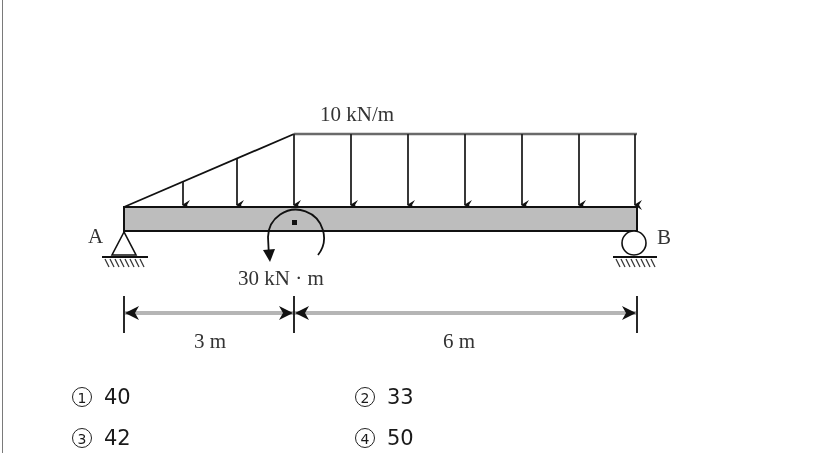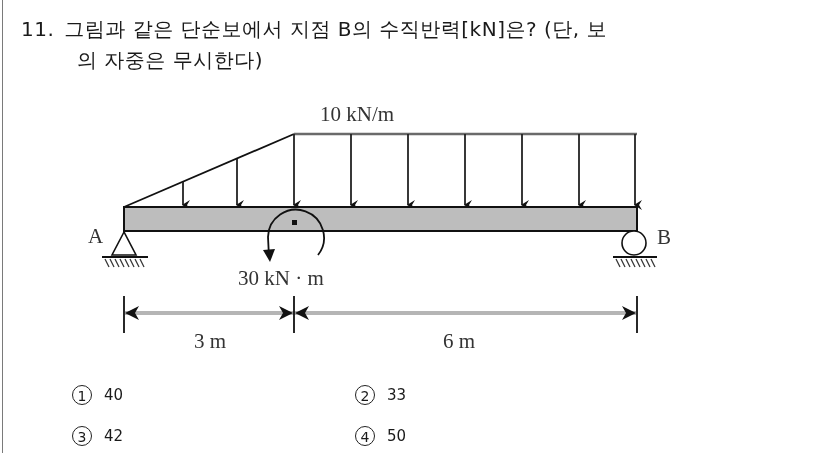--- a/index.html
+++ b/index.html
@@ -9,30 +9,28 @@
   .question { position: absolute; left: 21px; top: 14px; font-size: 20px; line-height: 31px; letter-spacing: 0.5px; }
   .q-line { white-space: nowrap; }
   .q-line.indent { padding-left: 56px; }
   .q-num { margin-right: 10px; }
   svg.figure { position: absolute; left: 0; top: 0; }
   .fig-label { font-family: "Liberation Serif", "DejaVu Serif", serif; fill: #333; }
   .answers { position: absolute; left: 0; top: 0; font-size: 20px; }
   .choice { position: absolute; white-space: nowrap; display: flex; align-items: center; }
   .choice .mark { display: inline-block; width: 20px; height: 20px; border: 1.2px solid #222; border-radius: 50%;
                   font-size: 14px; line-height: 20px; text-align: center; margin-right: 12px; box-sizing: border-box; }
-  .choice .val { font-size: 15px; }
+  .choice .val { font-size: 21px; }
 </style>
 </head>
 <body>
 
 <div class="left-rule"></div>
 
 <div class="question">
-  <div class="q-line"><span class="q-num">11.</span><span>그림과 같은 단순보에서 지점 B의 수직반력[kN]은? (단, 보</span></div>
-  <div class="q-line indent">의 자중은 무시한다)</div>
 </div>
 
 <svg class="figure" width="826" height="453" viewBox="0 0 826 453">
   <defs>
     <marker id="arrowDown" markerWidth="10" markerHeight="10" refX="5" refY="9" orient="auto" markerUnits="userSpaceOnUse">
       <path d="M0,2 L5,10 L10,2 L5,5 Z" fill="#111"></path>
     </marker>
   </defs>
 
   <g>

